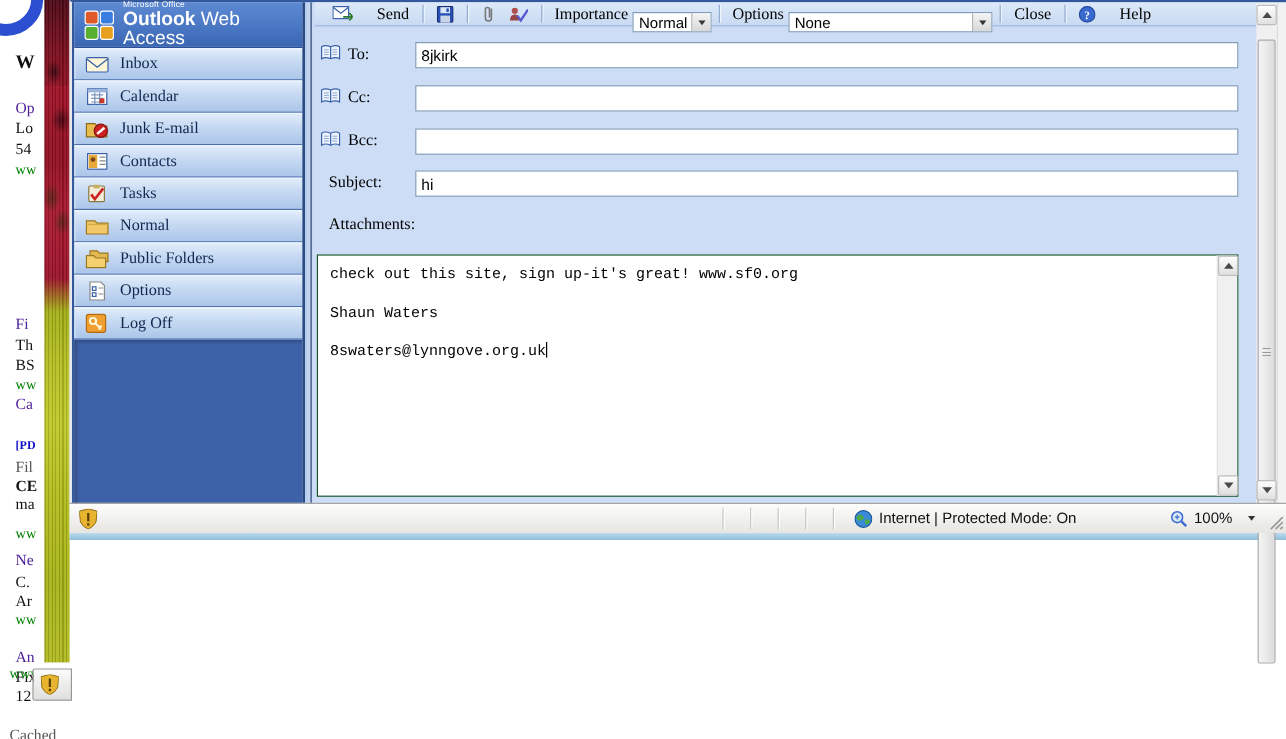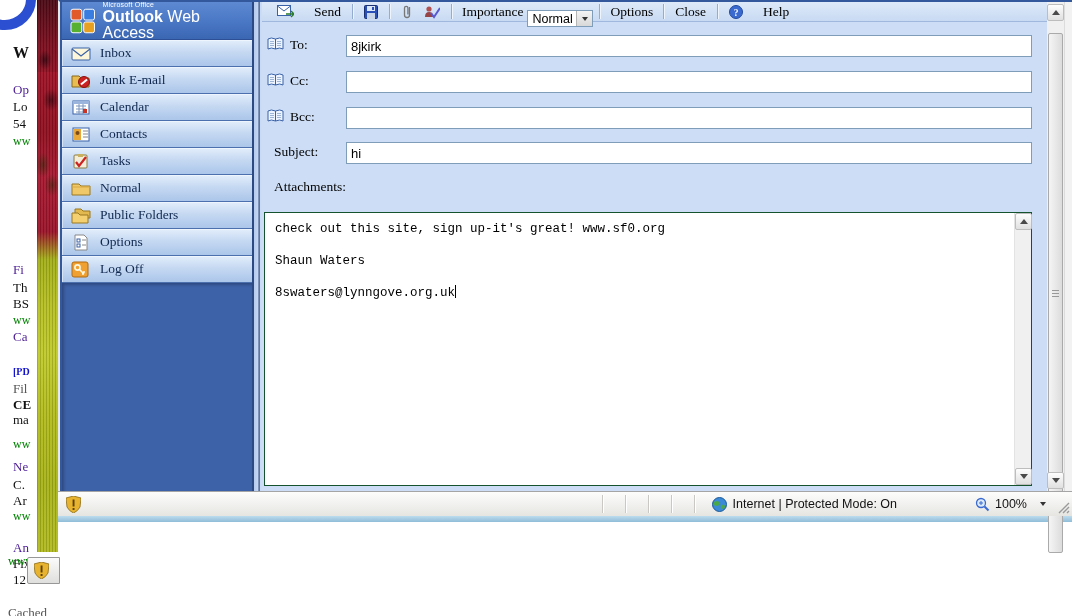--- a/index.html
+++ b/index.html
@@ -29,21 +29,21 @@
         #911020 24%, #aa1830 32%, #9c142a 42%, #a4b018 47%, #b6c022 55%,
         #c0ca2a 64%, #b2bc1c 76%, #a8b418 88%, #b2bc20 100%);
   }
   
   #bgwin-status { position:absolute; left:27px; top:557px; width:33px; height:27px;
     background:linear-gradient(#fbfbfb,#dfdfdd); border:1px solid #979797; border-radius:2px 0 0 2px; }
   #bgwin-status svg { position:absolute; left:6px; top:4px; }
 
   
   #main-win { position:absolute; left:58px; top:0; width:1014px; height:616px; }
-  #win-body { display:flex; height:491px; border-top:2px solid #33589c; border-left:2px solid #e8e8e8;
+  #win-body { display:flex; height:419px; border-top:2px solid #33589c; border-left:2px solid #e8e8e8;
               position:relative; background:#ccddf5; }
 
   
   #sidebar { width:192px; display:flex; flex-direction:column; border-left:2px solid #33589c; }
   #sb-header { height:38px; background:linear-gradient(#5d89d2 0%, #4a77c4 55%, #3a66b2 100%);
                display:flex; align-items:center; padding-left:8px; border-bottom:1px solid #2c4f96; }
   #office-logo { width:26px; height:26px; margin-right:7px; }
   .brand-col { color:#fff; line-height:1; }
   .brand-small { font-size:7px; font-family:"Liberation Sans",sans-serif; letter-spacing:.2px; display:block; margin-bottom:1px; }
   .brand-line { font-size:16px; font-family:"Liberation Sans",sans-serif; }
@@ -176,34 +176,34 @@
 
       <div class="nav-item">
         <svg class="nav-ic" viewBox="0 0 20 17">
           <rect x="1" y="3" width="18" height="12" rx="1" fill="#fdf6d8" stroke="#3a62a8"></rect>
           <path d="M1 4 L10 11 L19 4" fill="none" stroke="#3a62a8" stroke-width="1.2"></path>
         </svg>
         <span class="nav-label">Inbox</span>
       </div>
       <div class="nav-item">
         <svg class="nav-ic" viewBox="0 0 20 17">
-          <path d="M1 4 h7 l2 2 h8 v9 H1 Z" fill="#e8bc50" stroke="#8a6a18"></path>
-          <circle cx="13" cy="10" r="5.5" fill="#cc2222" stroke="#881111"></circle>
-          <rect x="9" y="9" width="8" height="2" fill="#fff" transform="rotate(-40 13 10)"></rect>
-        </svg>
-        <span class="nav-label">Junk E-mail</span>
-      </div>
-      <div class="nav-item">
-        <svg class="nav-ic" viewBox="0 0 20 17">
           <rect x="2" y="2" width="16" height="13" fill="#fff" stroke="#3a62a8"></rect>
           <rect x="2" y="2" width="16" height="3" fill="#9ab4dc"></rect>
           <path d="M5 7h10 M5 10h10 M5 13h10 M8 5v10 M12 5v10" stroke="#7a94bc" stroke-width="1" fill="none"></path>
           <rect x="12" y="10" width="4" height="4" fill="#cc3322"></rect>
         </svg>
         <span class="nav-label">Calendar</span>
+      </div>
+      <div class="nav-item">
+        <svg class="nav-ic" viewBox="0 0 20 17">
+          <path d="M1 4 h7 l2 2 h8 v9 H1 Z" fill="#e8bc50" stroke="#8a6a18"></path>
+          <circle cx="13" cy="10" r="5.5" fill="#cc2222" stroke="#881111"></circle>
+          <rect x="9" y="9" width="8" height="2" fill="#fff" transform="rotate(-40 13 10)"></rect>
+        </svg>
+        <span class="nav-label">Junk E-mail</span>
       </div>
       <div class="nav-item">
         <svg class="nav-ic" viewBox="0 0 20 17">
           <rect x="2" y="2" width="16" height="13" fill="#fff" stroke="#3a62a8"></rect>
           <rect x="3" y="3" width="7" height="11" fill="#e8a83a"></rect>
           <circle cx="6.5" cy="7" r="2" fill="#7a4a1a"></circle>
           <path d="M12 5h5 M12 8h5 M12 11h5" stroke="#888" stroke-width="1"></path>
         </svg>
         <span class="nav-label">Contacts</span>
       </div>
@@ -286,20 +286,26 @@
         <div class="tb-sep"></div>
         <span class="tb-label">Importance</span>
         <div class="dd" style="width:66px">
           <span class="dd-text">Normal</span>
           <span class="dd-btn">
               <span class="arr-down"></span>
             </span>
         </div>
         <div class="tb-sep"></div>
         <span class="tb-label">Options</span>
+        <div class="dd" style="width:170px">
+          <span class="dd-text">None</span>
+          <span class="dd-btn">
+              <span class="arr-down"></span>
+            </span>
+        </div>
         <div class="tb-sep"></div>
         <div class="tb-btn">
           <span>Close</span>
         </div>
         <div class="tb-sep"></div>
         <div class="tb-btn">
           <svg width="14" height="14" viewBox="0 0 14 14">
             <circle cx="7" cy="7" r="6.5" fill="#3a6ad0" stroke="#234a9c"></circle>
             <text x="7" y="10.5" font-size="9.5" font-family="Liberation Serif, serif" font-weight="bold" fill="#fff" text-anchor="middle">?</text>
           </svg>

